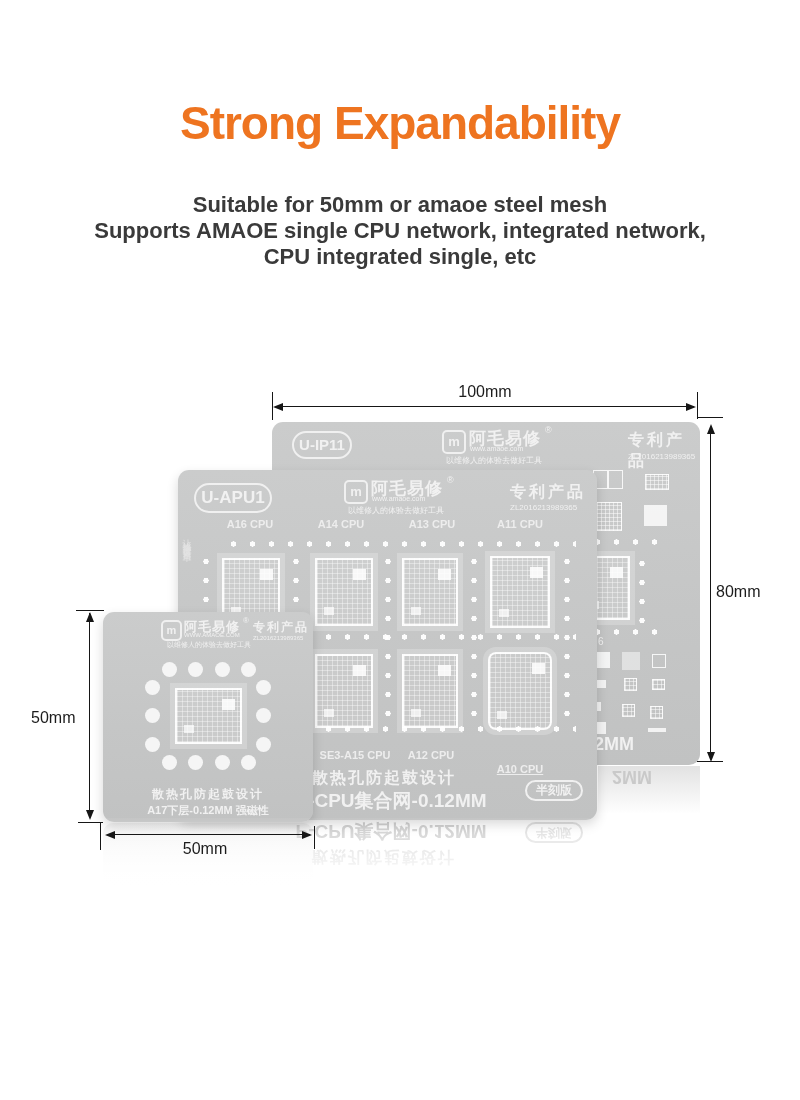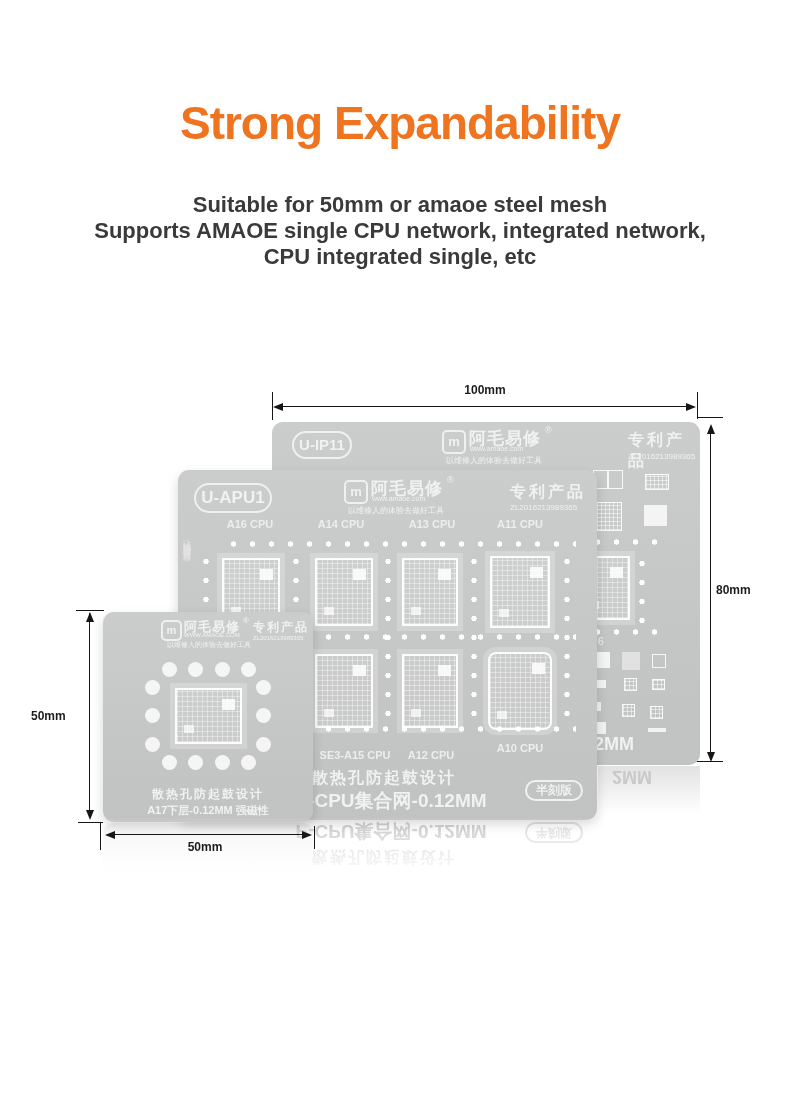--- a/index.html
+++ b/index.html
@@ -44,21 +44,21 @@
       background-image:repeating-linear-gradient(0deg,rgba(255,255,255,.5) 0 1px,transparent 1px 4px),
                        repeating-linear-gradient(90deg,rgba(255,255,255,.5) 0 1px,transparent 1px 4px);}
   
   .hline{position:absolute;height:0;border-top:1.5px solid #161616;}
   .vline{position:absolute;width:0;border-left:1.5px solid #161616;}
   .ah{position:absolute;width:0;height:0;}
   .ah.l{border-top:4px solid transparent;border-bottom:4px solid transparent;border-right:10px solid #161616;}
   .ah.r{border-top:4px solid transparent;border-bottom:4px solid transparent;border-left:10px solid #161616;}
   .ah.u{border-left:4px solid transparent;border-right:4px solid transparent;border-bottom:10px solid #161616;}
   .ah.d{border-left:4px solid transparent;border-right:4px solid transparent;border-top:10px solid #161616;}
-  .dimlbl{position:absolute;font-size:12px;color:#1c1c1c;font-weight:bold;}
+  .dimlbl{position:absolute;font-size:16px;color:#1c1c1c;}
   
   .refl{transform:scaleY(-1);}
 </style>
 </head>
 <body>
 
 <div class="abs" id="title">Strong Expandability</div>
 <div class="abs subline" style="top:192px;">Suitable for 50mm or amaoe steel mesh</div>
 <div class="abs subline" style="top:218px;">Supports AMAOE single CPU network, integrated network,</div>
 <div class="abs subline" style="top:244px;">CPU integrated single, etc</div>
@@ -150,21 +150,21 @@
   <div class="fp" style="left:224px;top:88px;width:52px;height:64px;"></div>
   <div class="fp" style="left:312px;top:86px;width:56px;height:68px;"></div>
 
   <div class="fp" style="left:44px;top:184px;width:54px;height:70px;"></div>
   <div class="fp" style="left:137px;top:184px;width:54px;height:70px;"></div>
   <div class="fp" style="left:224px;top:184px;width:52px;height:70px;"></div>
   <div class="fp" style="left:310px;top:182px;width:60px;height:74px;border-radius:8px;"></div>
 
   <div class="cpu" style="left:177px;top:279px;">SE3-A15 CPU</div>
   <div class="cpu" style="left:253px;top:279px;">A12 CPU</div>
-  <div class="cpu" style="left:342px;top:272px;">A10 CPU</div>
+  <div class="cpu" style="left:342px;top:293px;text-decoration:underline;">A10 CPU</div>
 
   <div class="wt" style="left:66px;top:298px;width:280px;text-align:center;font-size:16px;font-weight:bold;letter-spacing:2px;">散热孔防起鼓设计</div>
   <div class="wt" style="left:73px;top:318px;width:280px;text-align:center;font-size:19px;font-weight:bold;">P-CPU集合网-0.12MM</div>
   <div class="oval" style="left:347px;top:310px;width:54px;height:17px;line-height:17px;font-size:12px;">半刻版</div>
 </div>
 
 <div class="stencil sh" style="left:103px;top:612px;width:210px;height:210px;z-index:4;">
 
   <div class="abs" style="left:58px;top:3px;width:100px;height:34px;">
     <div class="logo" style="left:0;top:5px;width:17px;height:17px;line-height:17px;font-size:11px;">m</div>

